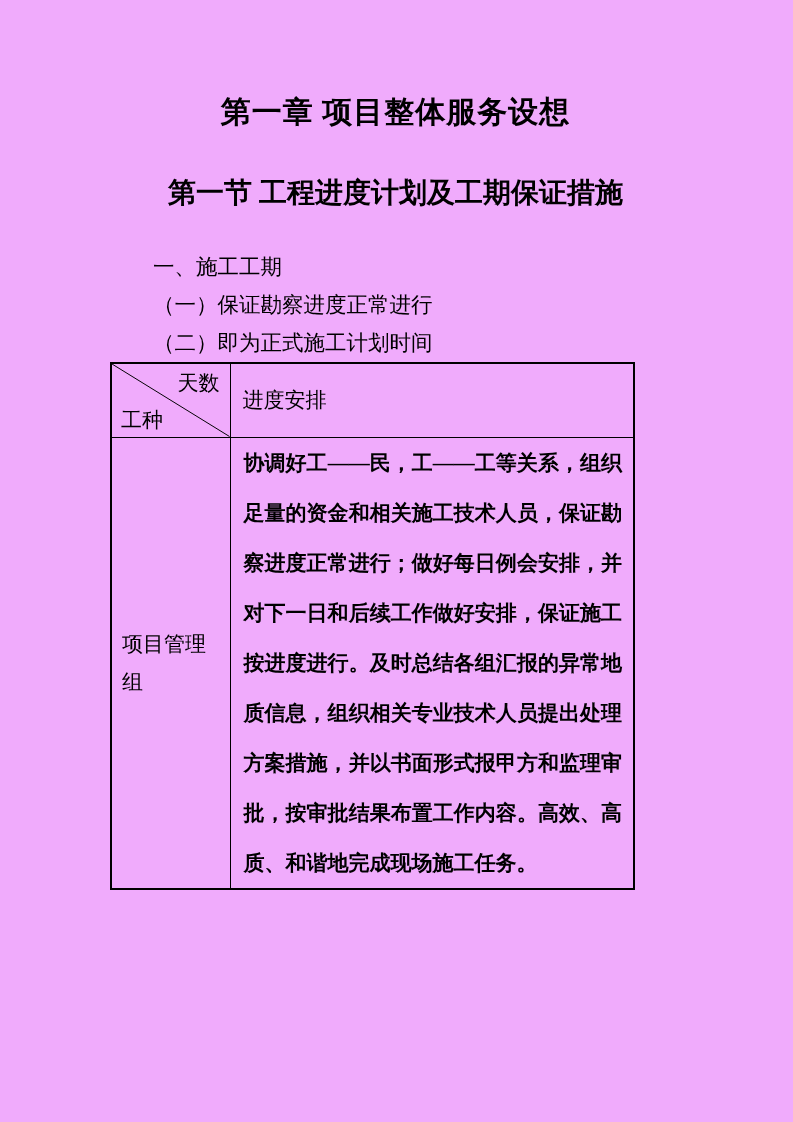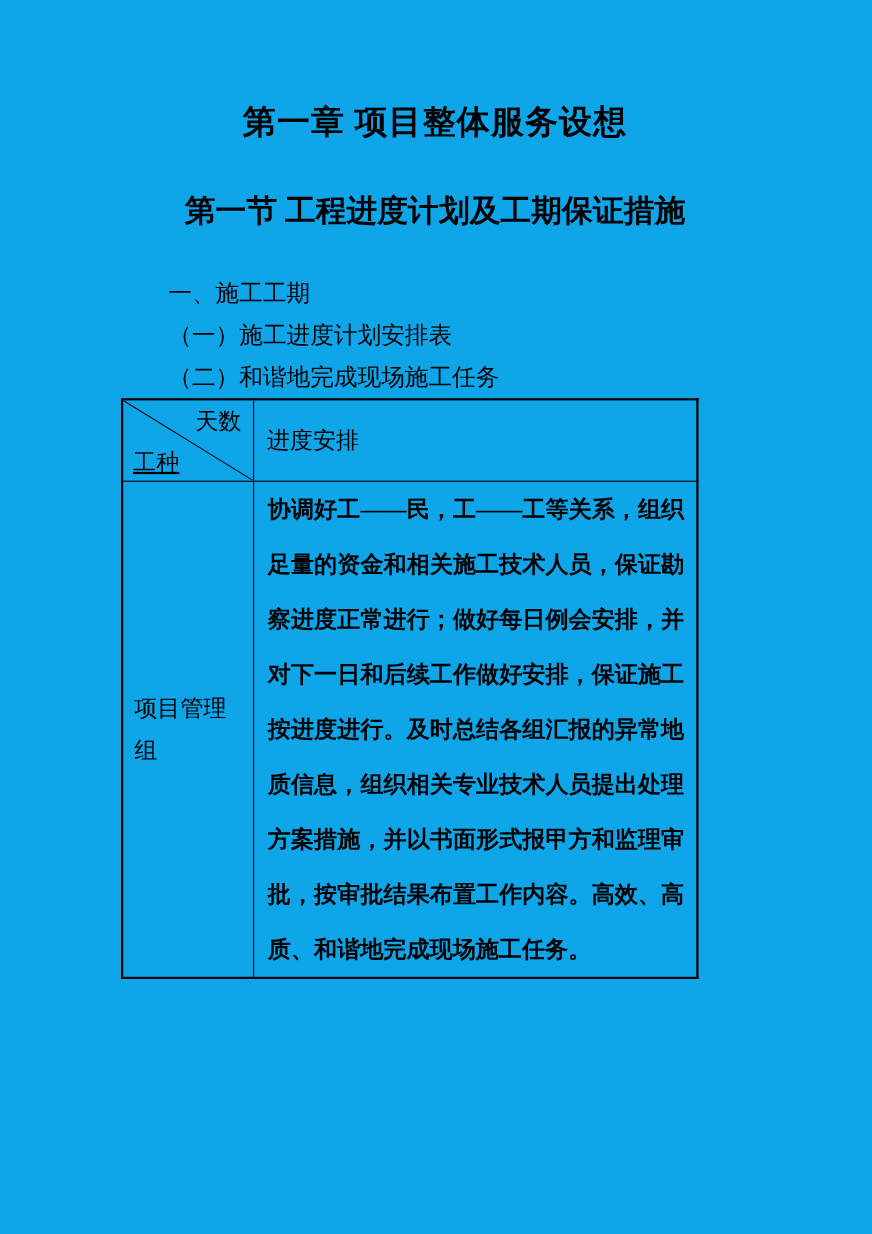--- a/index.html
+++ b/index.html
@@ -5,21 +5,21 @@
   html, body {
     margin: 0;
     padding: 0;
     background: #ffffff;
   }
   .page {
     position: relative;
     width: 793px;
     height: 1122px;
     box-sizing: border-box;
-    background: #0ea5e9;
+    background: #f0abfc;
     color: #000000;
     padding: 92px 112px 0 110px;
     overflow: hidden;
     font-family: "Liberation Serif", "DejaVu Serif", serif;
   }
   .chapter-title {
     margin: 0;
     font-size: 30px;
     line-height: 40px;
     font-weight: bold;
@@ -78,21 +78,20 @@
     position: absolute;
     top: 7px;
     right: 10px;
     line-height: 24px;
   }
   .diag-bottom {
     position: absolute;
     bottom: 5px;
     left: 9px;
     line-height: 24px;
-    text-decoration: underline;
   }
   td.header-col2 {
     padding: 13px 12px;
   }
   td.group-cell {
     text-align: left;
     padding: 0 10px;
     line-height: 38px;
   }
   td.schedule-cell {
@@ -108,24 +107,24 @@
 <div class="page">
 
   <h1 class="chapter-title">第一章 项目整体服务设想</h1>
 
   <h2 class="section-title">第一节 工程进度计划及工期保证措施</h2>
 
   <div class="doc-body">
 
     <p class="indent">一、施工工期</p>
 
-    <p class="indent">（一）施工进度计划安排表</p>
+    <p class="indent">（一）保证勘察进度正常进行</p>
 
 
-    <p class="indent">（二）和谐地完成现场施工任务</p>
+    <p class="indent">（二）即为正式施工计划时间</p>
 
 
     <table class="schedule-table">
       <tbody>
         <tr>
           <td class="diag-cell">
             <svg viewBox="0 0 119 74" preserveAspectRatio="none">
               <line x1="0" y1="0" x2="119" y2="74" stroke="#000000" stroke-width="1"></line>
             </svg>
             <span class="diag-top">天数</span>

